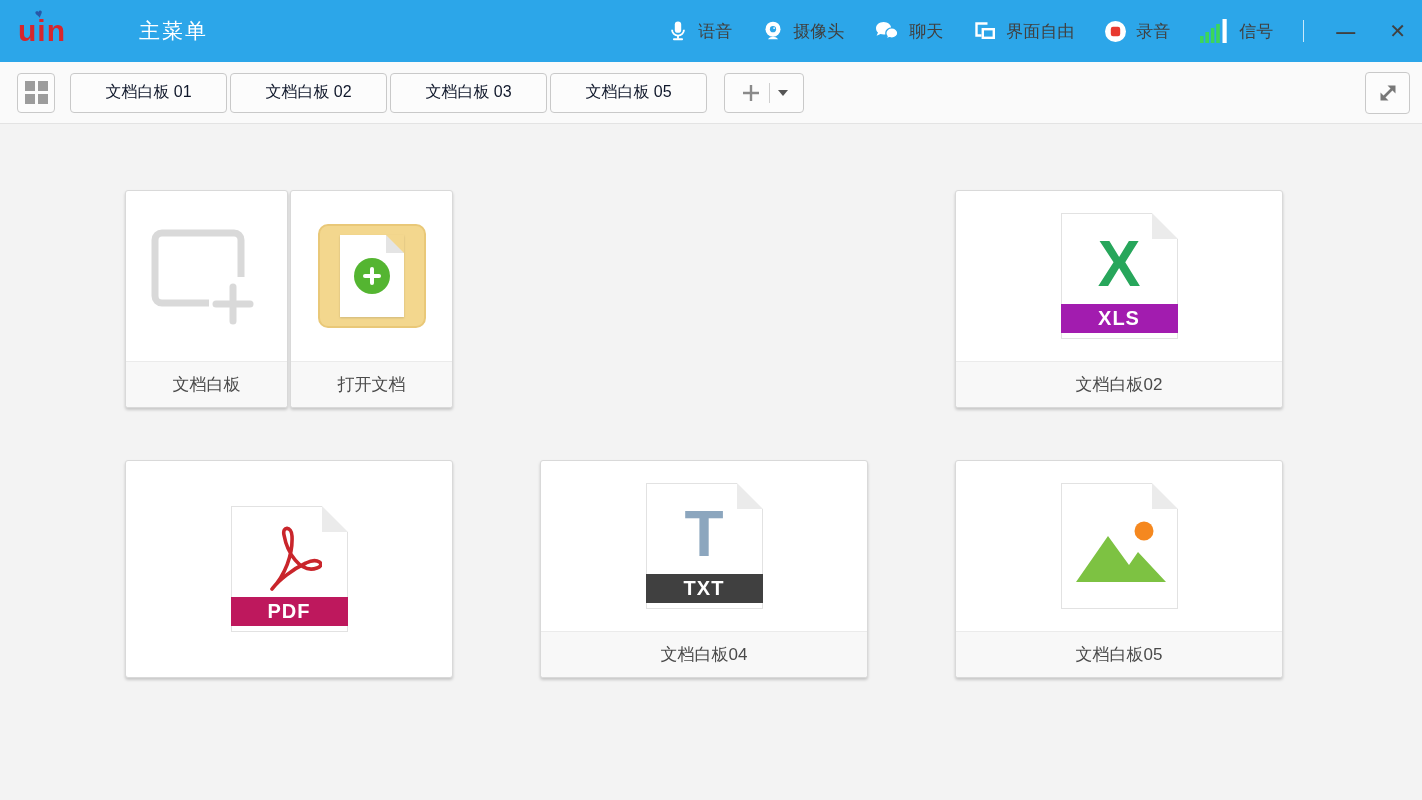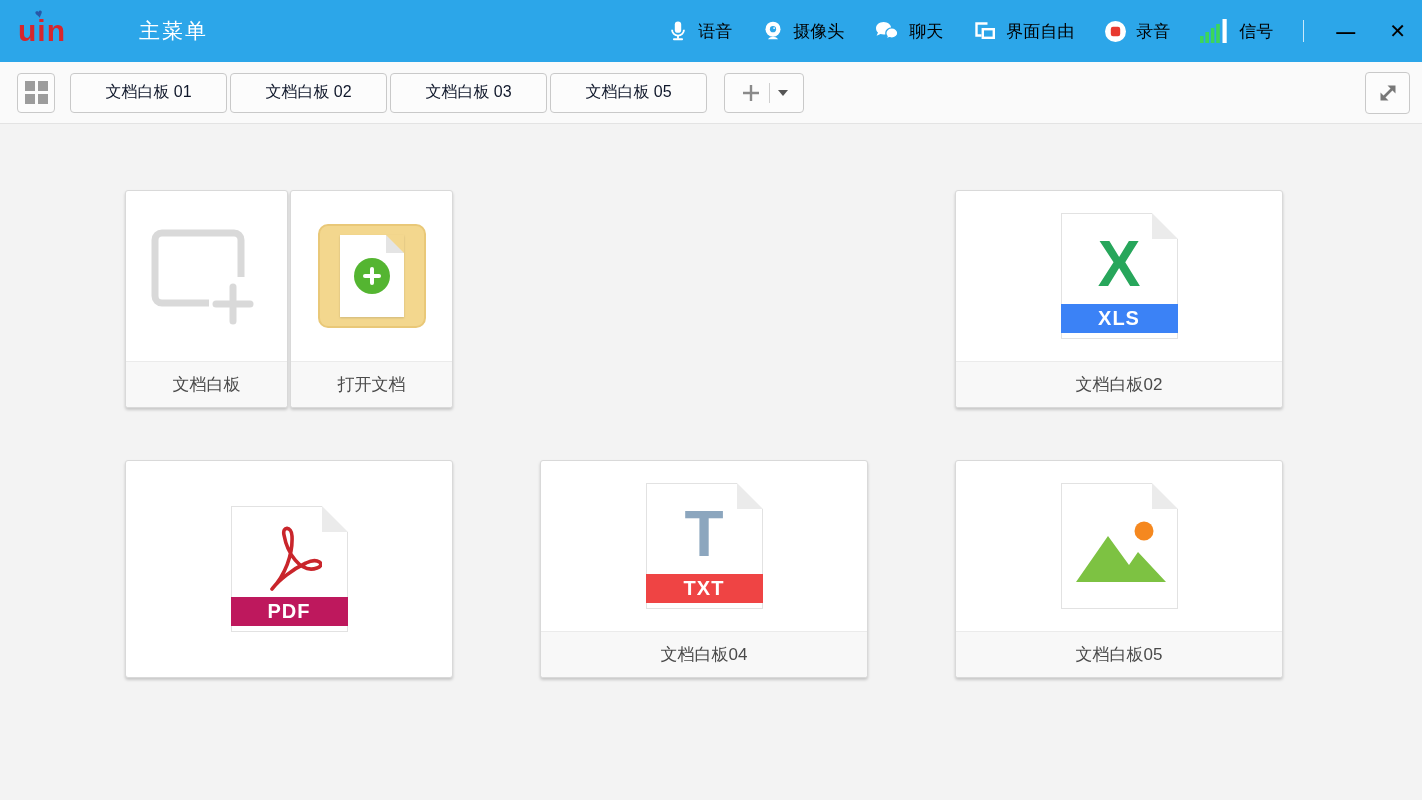--- a/index.html
+++ b/index.html
@@ -4,21 +4,21 @@
 <style>
   * { margin:0; padding:0; box-sizing:border-box; }
   html,body { width:1422px; height:800px; overflow:hidden; }
   body { font-family:"Liberation Sans","DejaVu Sans",sans-serif; background:#F3F3F3; position:relative; }
 
   
   .header { position:absolute; top:0; left:0; width:100%; height:62px; background:#2CA6E9; display:flex; align-items:center;gap:27px; }
   .logo { margin-left:18px; position:relative; font-size:30px; font-weight:bold; color:#D7262C; letter-spacing:1px; line-height:1; }
   .logo .heart { position:absolute; left:17px; top:-9px; font-size:13px; color:#2858A8; transform:rotate(-12deg); }
   .header-title { margin-left:46px; font-size:21px; color:#fff; letter-spacing:2px; }
-  .header-tools { position:absolute; right:14px; top:0; height:100%; display:flex; align-items:center; gap:30px; color:#000000; font-size:17px; }
+  .header-tools { position:absolute; right:14px; top:0; height:100%; display:flex; align-items:center; gap:30px; color:#404040; font-size:17px; }
   .tool { display:flex; align-items:center; gap:9px; cursor:pointer; white-space:nowrap; }
   .h-divider { width:1px; height:22px; background:rgba(255,255,255,.75); }
   .win-btn { cursor:pointer; font-size:19px; font-weight:bold; line-height:1; padding:0 2px; }
   .win-btn.close { font-size:20px; }
 
   
   .tabbar { position:absolute; top:62px; left:0; width:100%; height:62px; background:#FAFAFA; border-bottom:1px solid #E3E3E3; display:flex; align-items:center; padding:0 12px 0 17px; }
   .bar-btn { height:40px; background:#FCFCFC; border:1px solid #C9C9C9; border-radius:4px; display:flex; align-items:center; justify-content:center; cursor:pointer; }
   .grid-btn { width:38px; margin-right:15px; }
   .grid-ico { display:grid; grid-template-columns:10px 10px; grid-template-rows:10px 10px; gap:3px; }
@@ -33,23 +33,23 @@
   .stage { position:absolute; inset:0; }
   .card { position:absolute; height:218px; background:#fff; border:1px solid #D9D9D9; border-radius:3px; box-shadow:0 2px 3px rgba(0,0,0,.18); display:flex; flex-direction:column; cursor:pointer; }
   .card-body { flex:1; display:flex; align-items:center; justify-content:center; }
   .card-label { height:46px; border-top:1px solid #EBEBEB; background:#F8F8F8; border-radius:0 0 3px 3px; display:flex; align-items:center; justify-content:center; font-size:17px; color:#4A4A4A; }
 
   
   .doc-page { position:relative; width:117px; height:126px; background:#fff; border:1px solid #E2E2E2; }
   .doc-page::before { content:""; position:absolute; top:-1px; right:-1px; width:0; height:0; border-style:solid; border-width:0 26px 26px 0; border-color:transparent #FFFFFF #EBEBEB transparent; }
   .doc-band { position:absolute; left:-1px; right:-1px; bottom:5px; height:29px; line-height:29px; text-align:center; color:#fff; font-size:20px; font-weight:bold; letter-spacing:1px; }
   .doc-glyph { position:absolute; top:18px; left:0; right:0; text-align:center; font-size:64px; font-weight:bold; line-height:1; }
-  .band-xls { background:#3b82f6; }  .glyph-xls { color:#27A65B; }
+  .band-xls { background:#a21caf; }  .glyph-xls { color:#27A65B; }
   .band-pdf { background:#be185d; }
-  .band-txt { background:#ef4444; }  .glyph-txt { color:#8CA6BE; }
+  .band-txt { background:#404040; }  .glyph-txt { color:#8CA6BE; }
   .pdf-swirl { position:absolute; top:12px; left:28px; }
   .img-art  { position:absolute; top:34px; left:10px; }
 
   
   .opendoc-box { width:108px; height:104px; background:#F3D78E; border:2px solid #E9C878; border-radius:10px; display:flex; align-items:center; justify-content:center; }
   .opendoc-page { position:relative; width:64px; height:82px; background:#fff; box-shadow:0 1px 2px rgba(0,0,0,.15); }
   .opendoc-page::before { content:""; position:absolute; top:0; right:0; width:0; height:0; border-style:solid; border-width:0 18px 18px 0; border-color:transparent #F3D78E #E4E4E4 transparent; }
   .opendoc-circle { position:absolute; left:50%; top:50%; transform:translate(-50%,-50%); width:36px; height:36px; border-radius:50%; background:#54B531; }
   .opendoc-circle::before { content:""; position:absolute; left:50%; top:50%; transform:translate(-50%,-50%); width:18px; height:4px; background:#fff; border-radius:2px; }
   .opendoc-circle::after  { content:""; position:absolute; left:50%; top:50%; transform:translate(-50%,-50%); width:4px; height:18px; background:#fff; border-radius:2px; }

